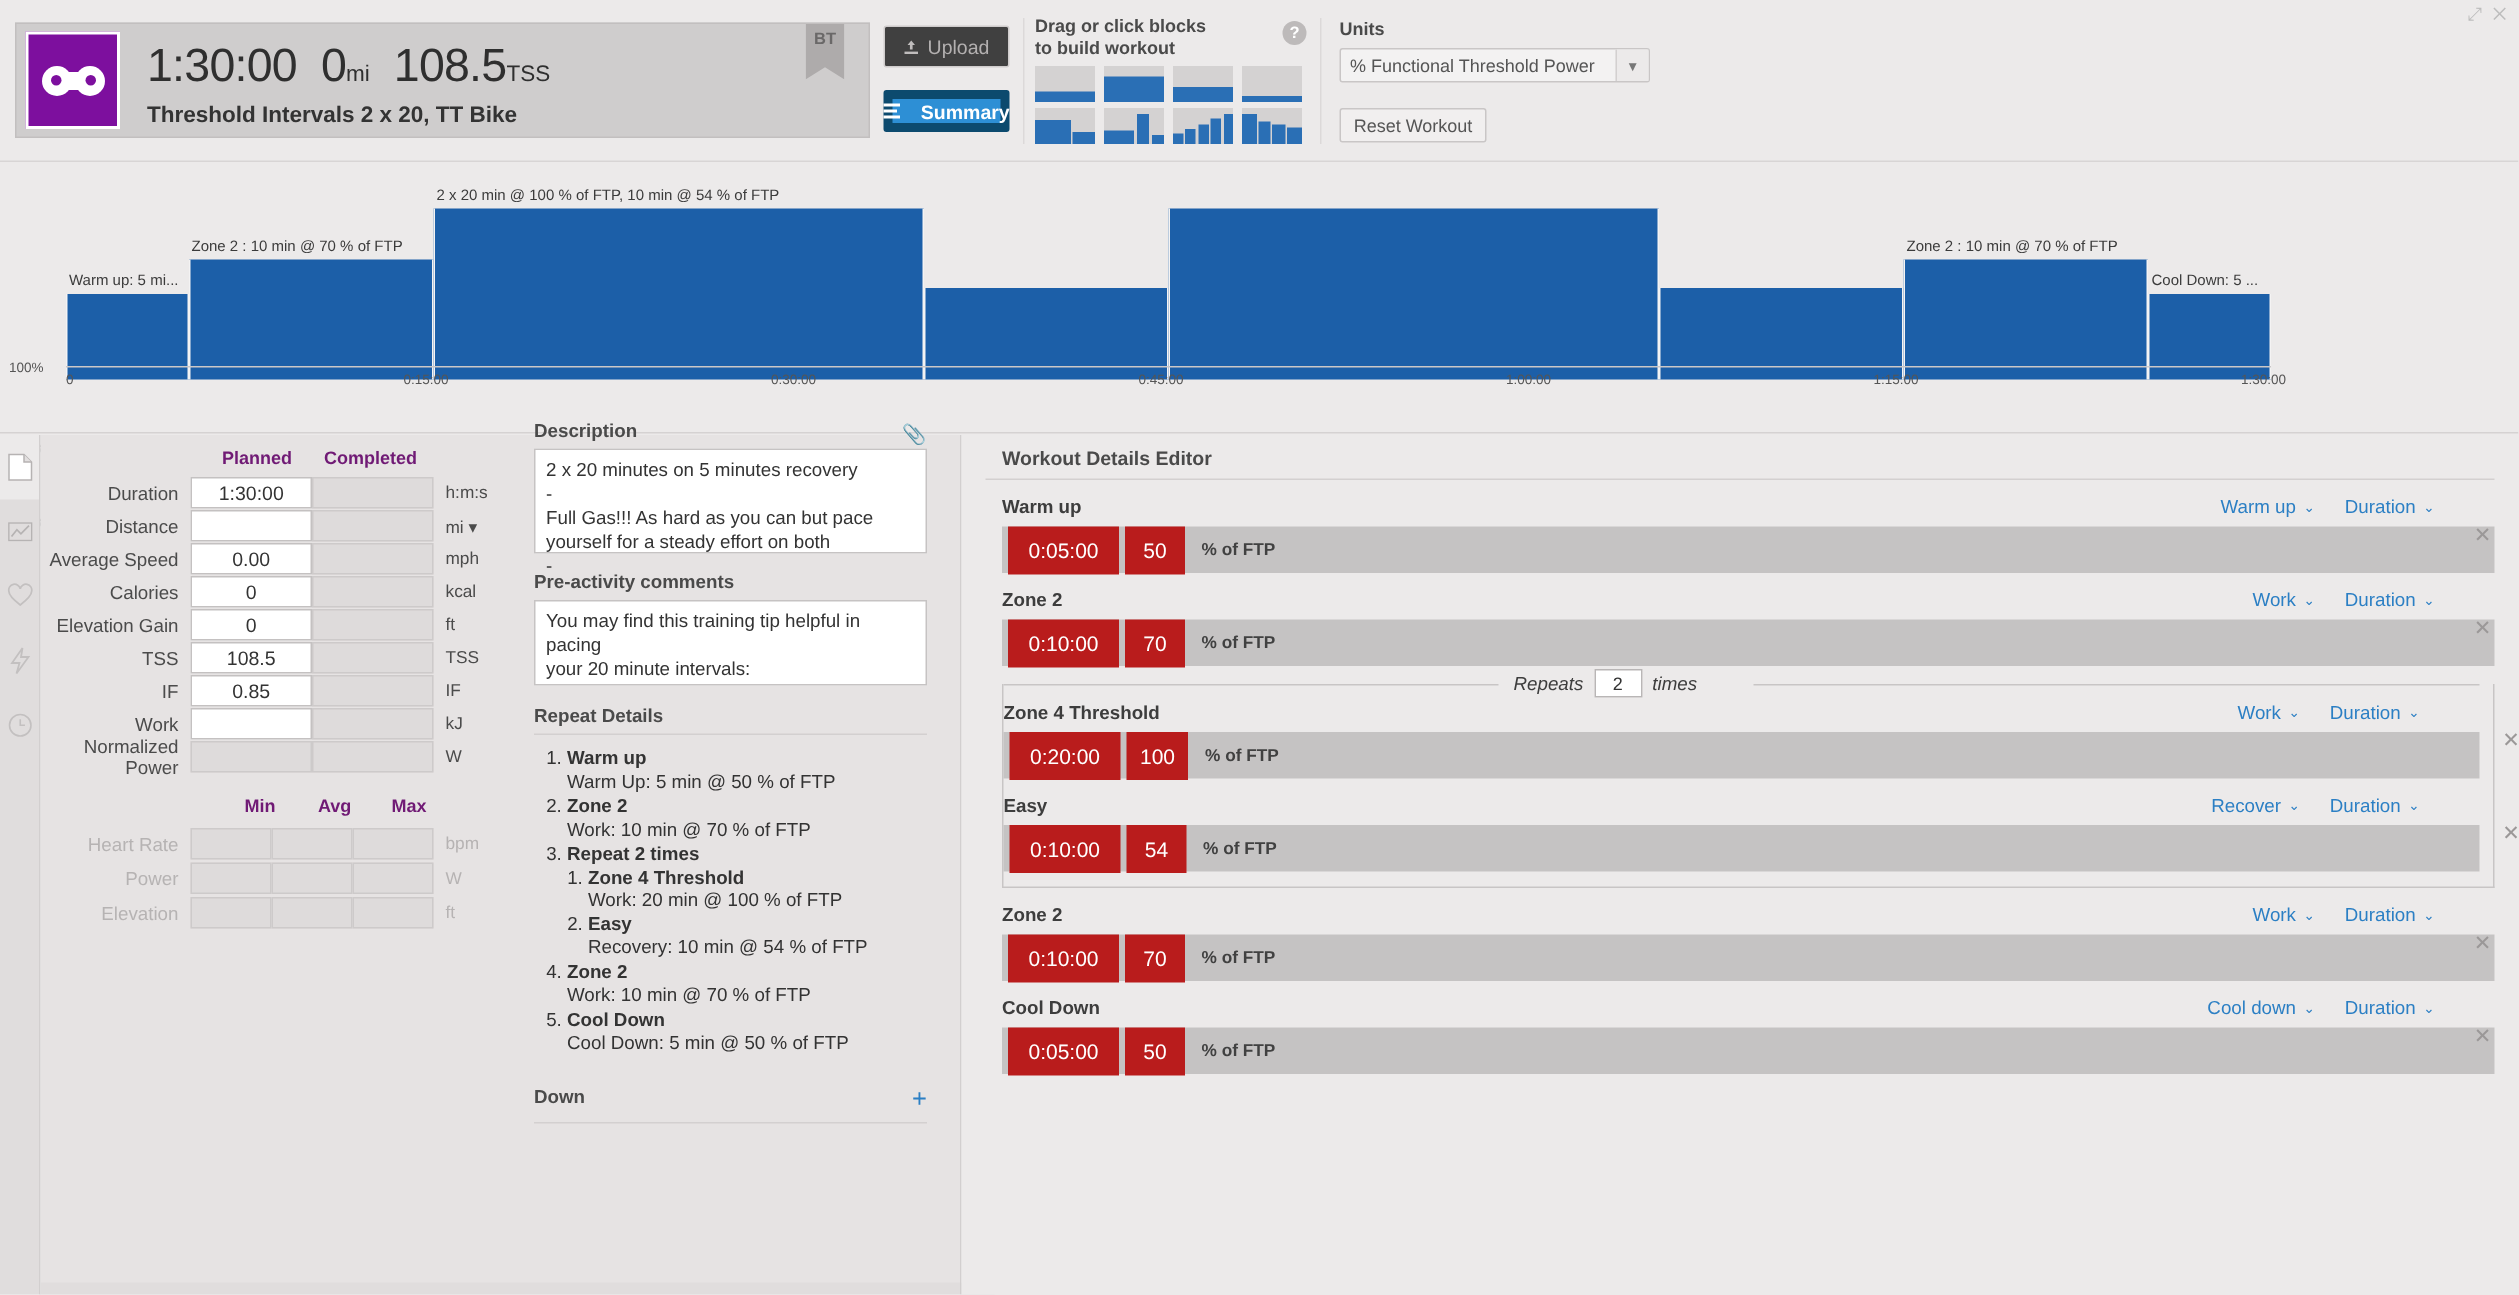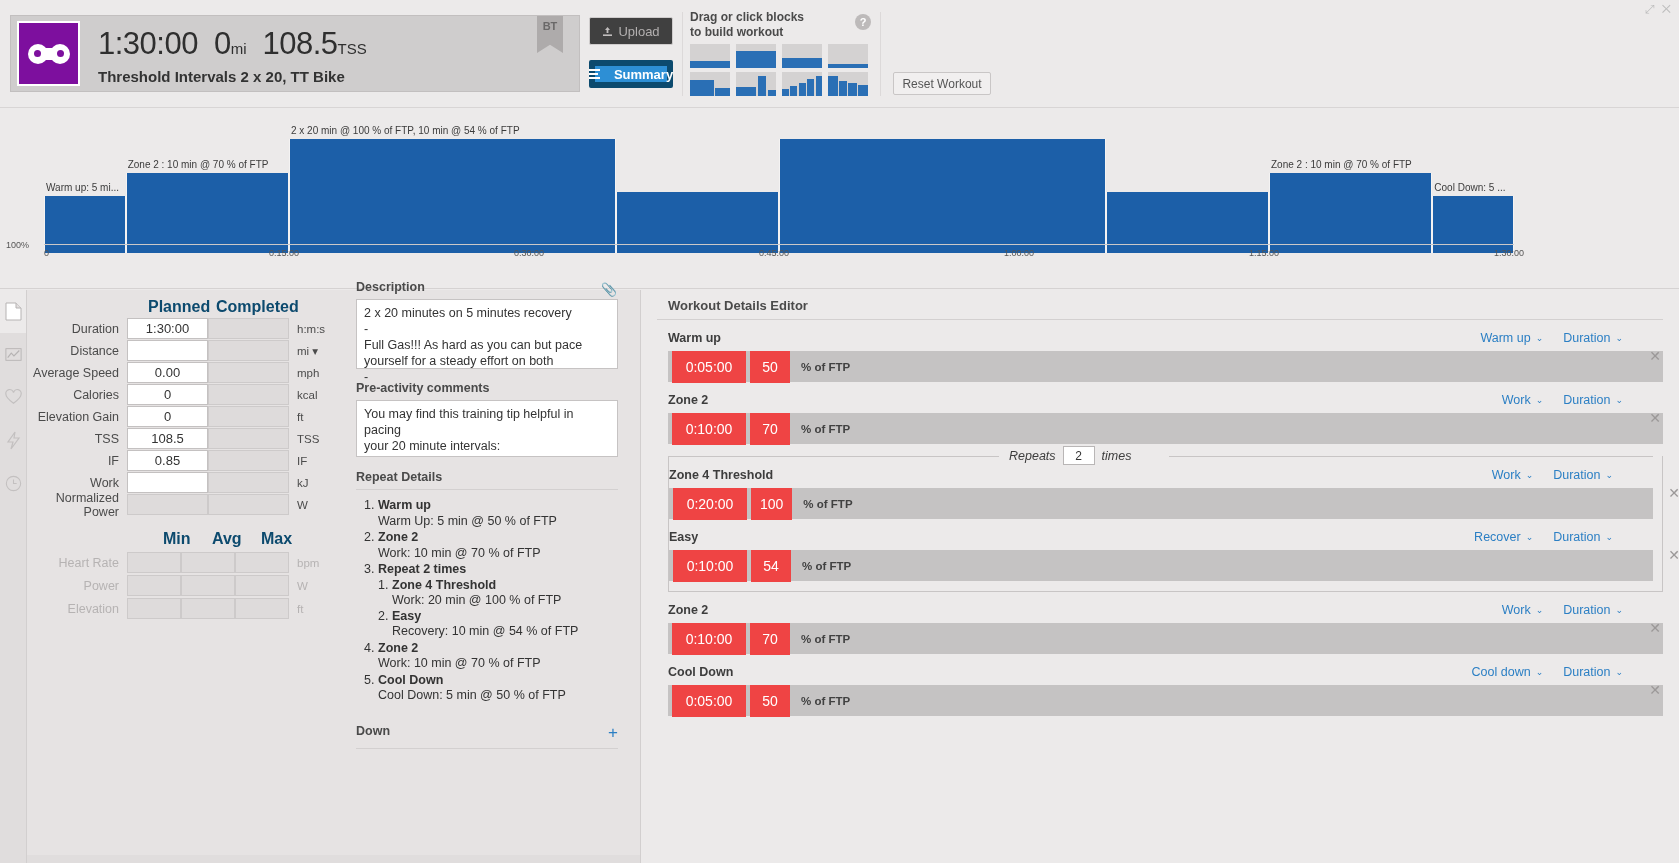--- a/index.html
+++ b/index.html
@@ -130,21 +130,21 @@
   }
   .rail-item { height: 43px; display:flex; align-items:center; justify-content:center; }
   .rail-item.active { background: #eceaea; }
   .ricon { width: 17px; height: 19px; }
 
   
   .leftpanel {
     position: absolute; left: 27px; top: 290px; width: 613px; height: 573px;
     background: #e6e3e3;
   }
-  .grid-hdr { position: absolute; font-size: 16px; font-weight: bold; color: #0c4a6e; }
+  .grid-hdr { position: absolute; font-size: 12px; font-weight: bold; color: #701a75; }
   .frow { position: absolute; display: flex; align-items: center; height: 21px; }
   .flabel { width: 100px; text-align: right; font-size: 12.5px; color: #4b4b4b; padding-right: 8px; }
   .flabel.dim { color: #b6b3b3; }
   .finput {
     width: 81px; height: 21px; background: #fff; border: 1px solid #c4c1c1;
     font-size: 13px; color: #333; text-align: center; line-height: 19px;
   }
   .finput.ro { background: #dedbdb; border-color: #cdcaca; }
   .funit { font-size: 11.5px; color: #4b4b4b; padding-left: 8px; }
   .funit.dim { color: #b6b3b3; }
@@ -181,21 +181,21 @@
   .step-head { display: flex; justify-content: space-between; align-items: center; padding-right: 40px;}
   .step-name { font-size: 12.5px; font-weight: bold; color: #3d3d3d; }
   .step-ctrls { display: flex; gap: 20px; }
   .dd { font-size: 12.5px; color: #2b7fc4; display: flex; align-items: center; gap: 5px; }
   .dd .chev { font-size: 9px; }
   .step-bar {
     margin-top: 6px; height: 31px; background: #c5c3c3;
     display: flex; align-items: center; gap: 4px; padding-left: 4px;
   }
   .pill {
-    height: 23px; background: #ef4444; color: #fff; font-size: 14px;
+    height: 23px; background: #b91c1c; color: #fff; font-size: 14px;
     display: flex; align-items: center; justify-content: center; padding: 16px 9px;
   }
   .pill.dur { min-width: 74px; }
   .pill.val { min-width: 40px; }
   .bar-unit { font-size: 11.5px; font-weight: bold; color: #414141; margin-left: 7px; }
   .xbtn {
     position: absolute; right: 0; top: 29px; width: 16px; height: 16px;
     color: #9b9898; font-size: 14px; text-align: center; line-height: 14px;
   }
   .repeat-group {
@@ -315,20 +315,27 @@
           <div class="bar" style="left:0;width:24%;height:20px"></div>
             <div class="bar" style="left:27%;width:21%;height:15px"></div>
             <div class="bar" style="left:51%;width:21%;height:13px"></div>
             <div class="bar" style="left:75%;width:25%;height:11px"></div>
         </div>
       </div>
     </div>
 
     <div class="sep-v" style="left:880px"></div>
 
+    <div class="units-area">
+      <div class="units-label">Units</div>
+      <div class="units-select">
+        <span>% Functional Threshold Power</span>
+        <span class="caret">▼</span>
+      </div>
+    </div>
     <div class="btn-reset">Reset Workout</div>
   </div>
 
   <div class="chart-wrap">
     <div class="y100">100%</div>
     <div class="y50">50%</div>
     <div class="y0">0%</div>
     <div class="chart-plot" id="chart-plot">
         <div class="cblock" style="left: 0px; width: 81.6667px; height: 56.8182px; background: rgb(28, 95, 168);"></div>
         <div class="clabel" style="left: 2px; top: 54.1818px;">Warm up: 5 mi...</div>

